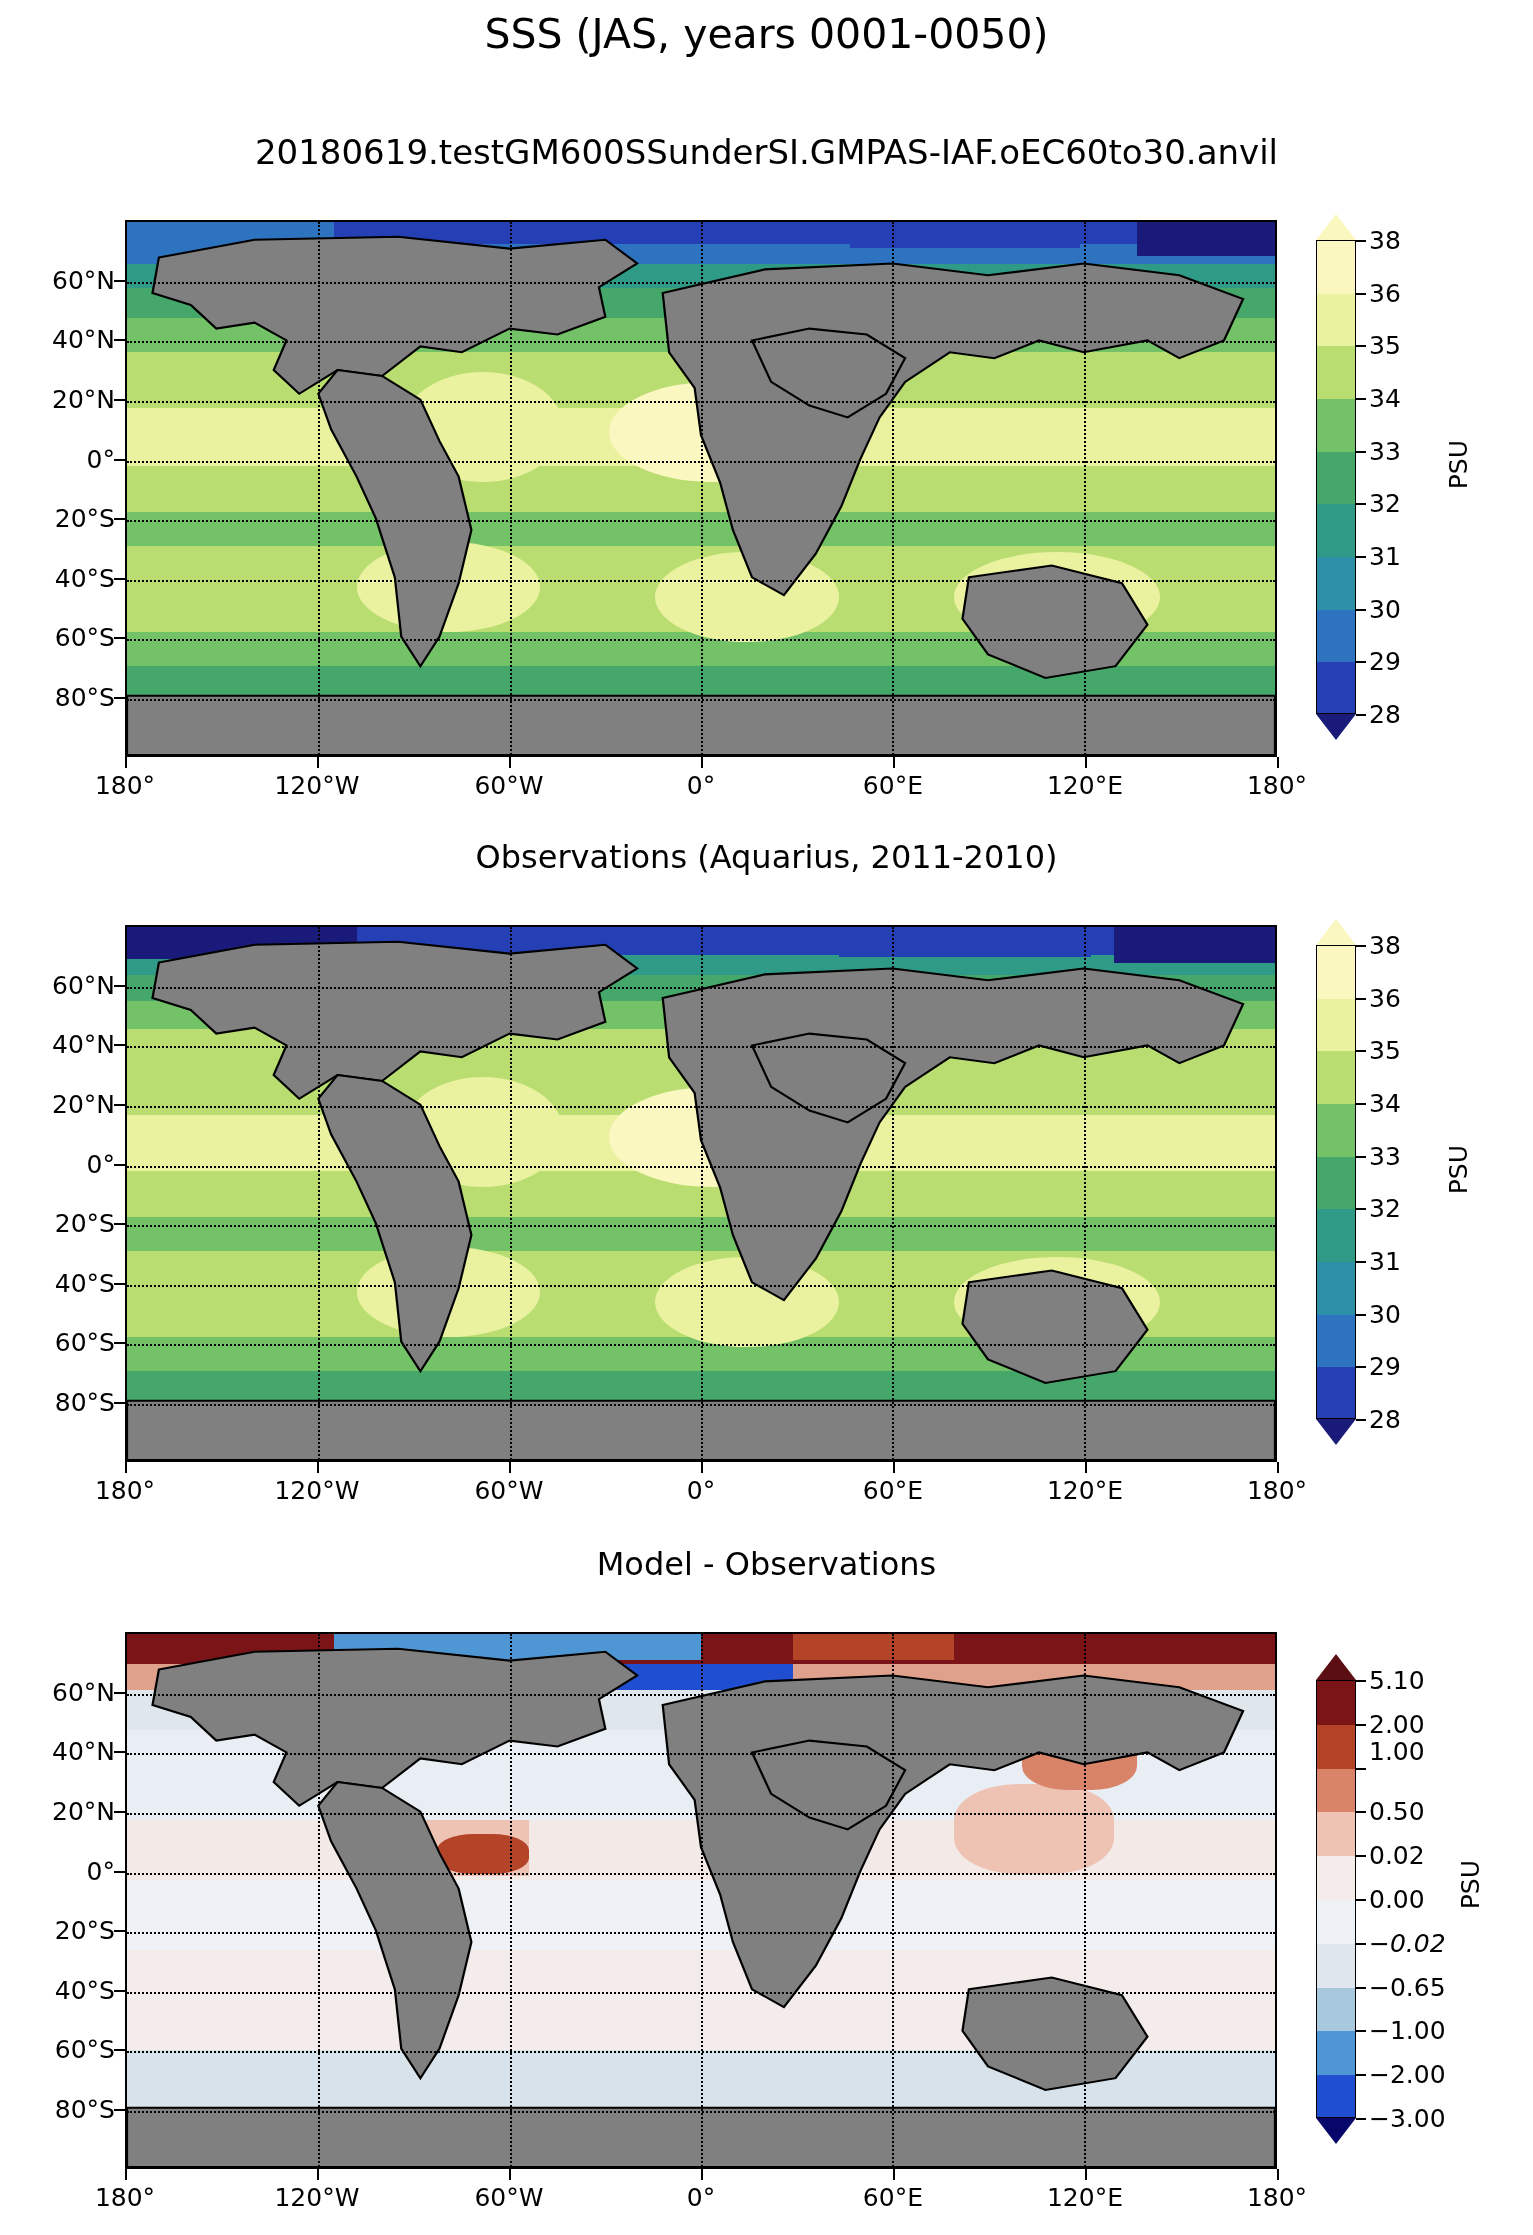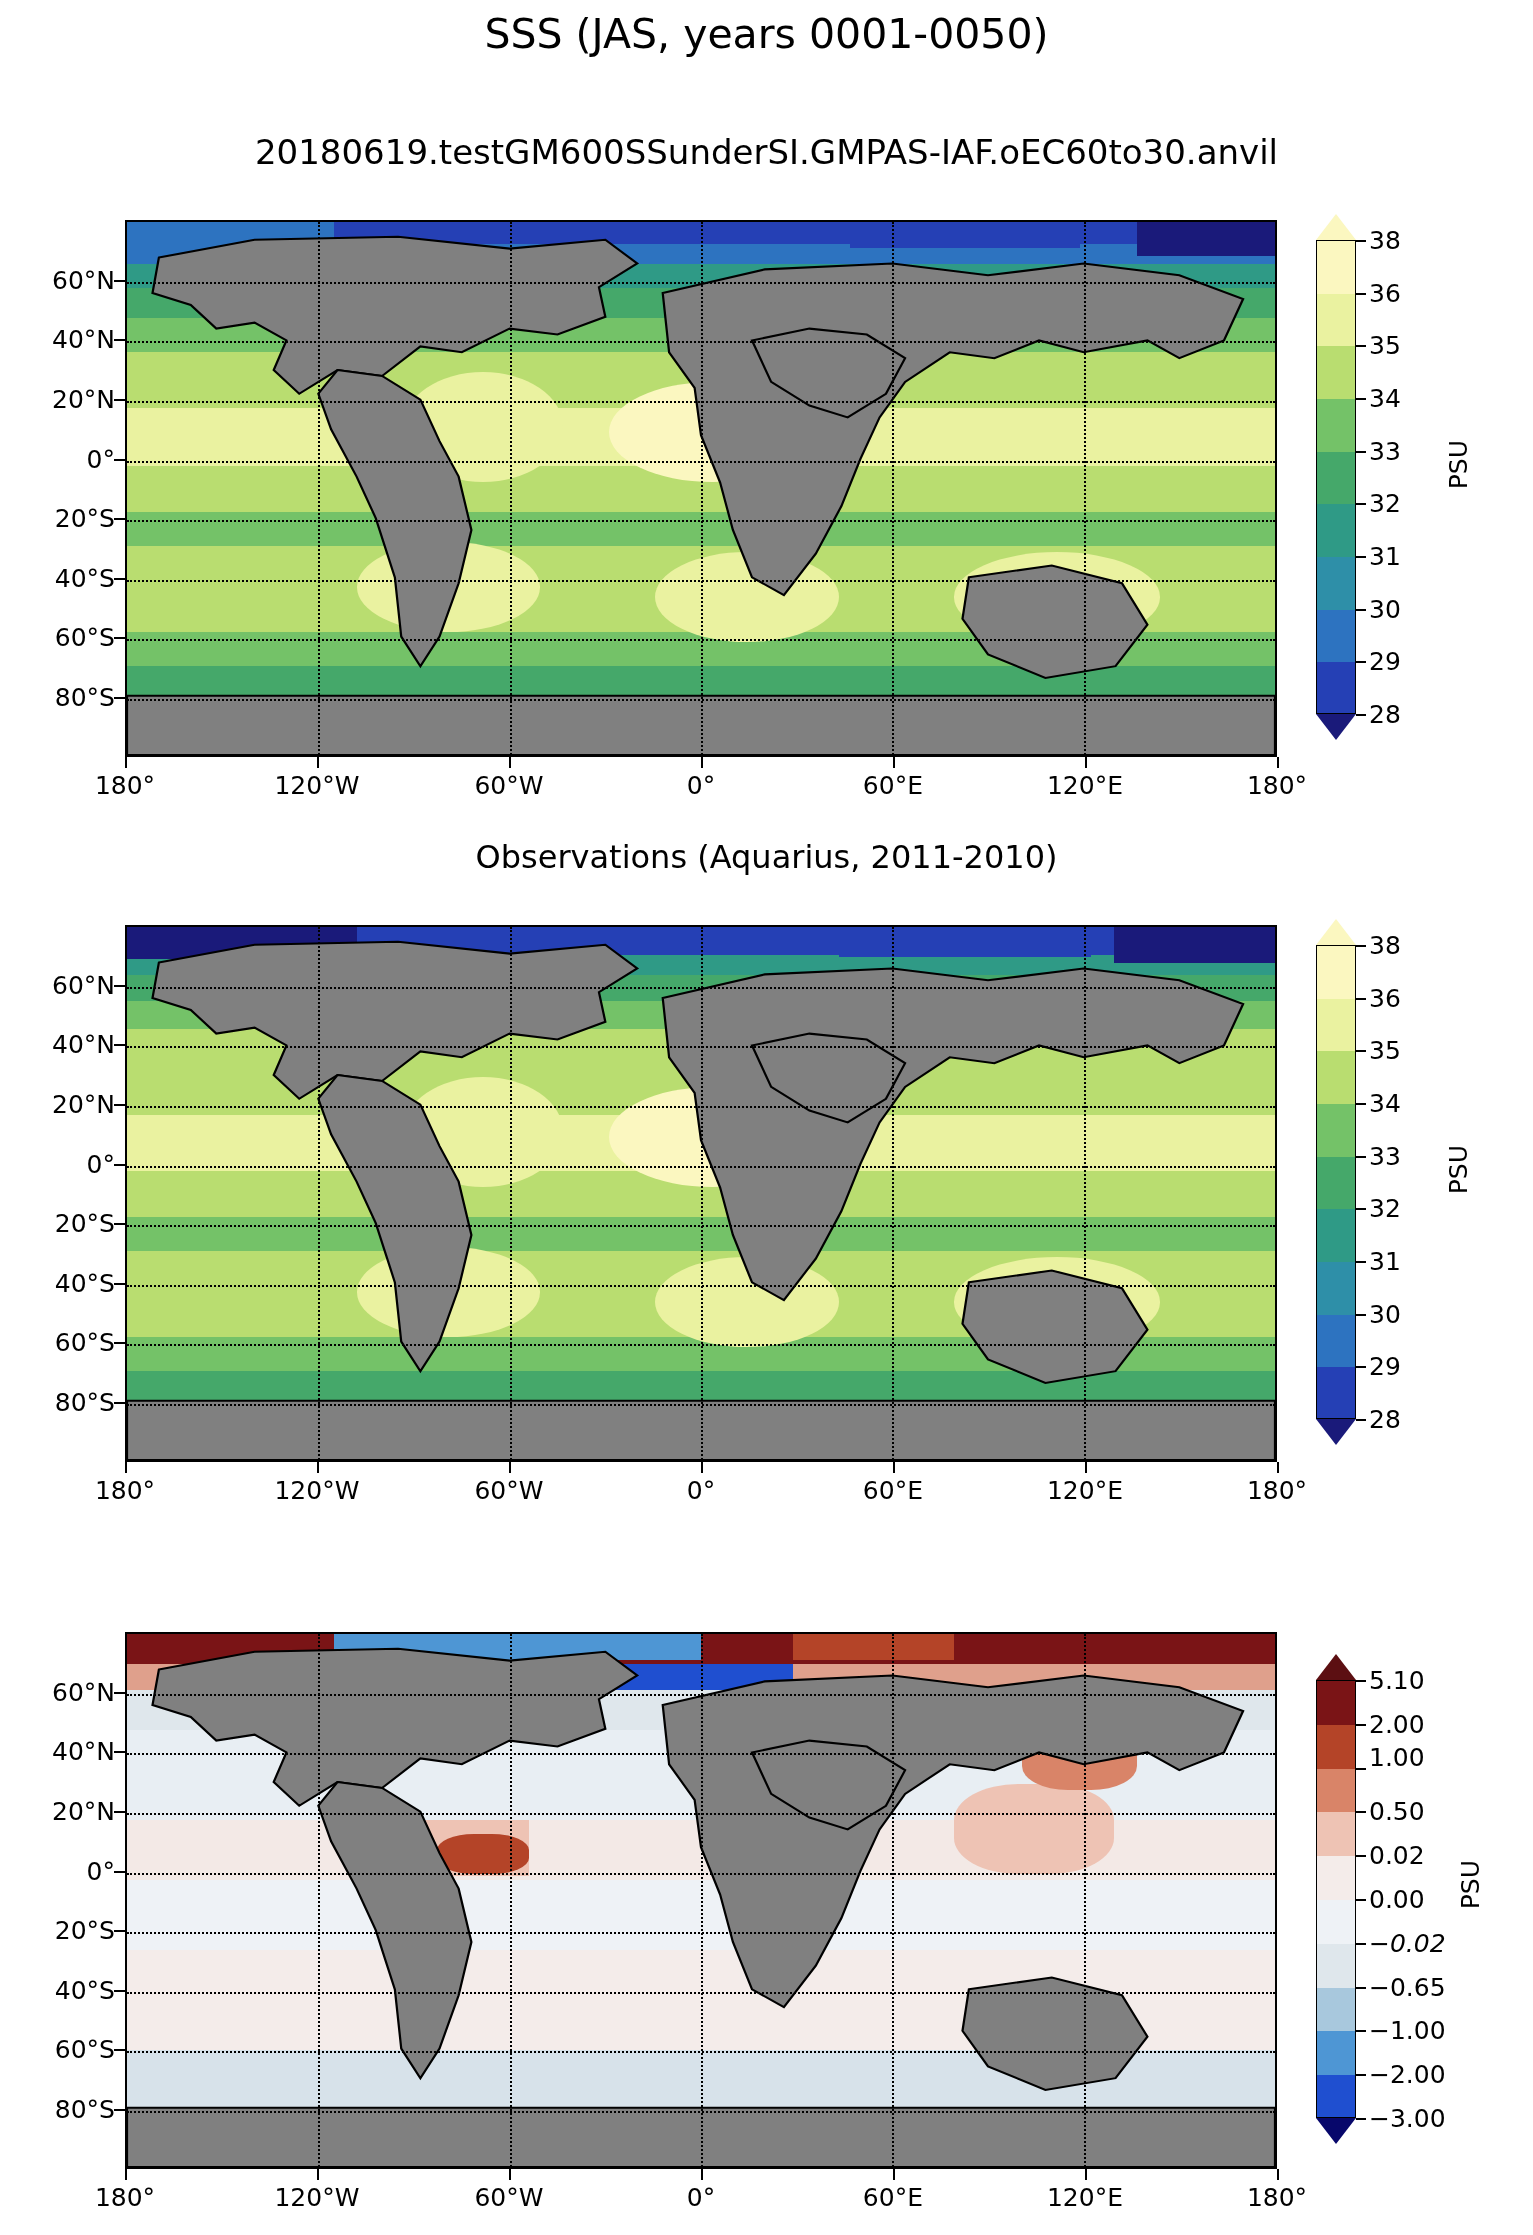--- a/index.html
+++ b/index.html
@@ -327,20 +327,21 @@
       <div class="cbtick" style="top:316.0px;">31</div>
     <div class="cbtickmark" style="top:368.7px;"></div>
       <div class="cbtick" style="top:368.7px;">30</div>
     <div class="cbtickmark" style="top:421.3px;"></div>
       <div class="cbtick" style="top:421.3px;">29</div>
     <div class="cbtickmark" style="top:474px;"></div>
       <div class="cbtick" style="top:474px;">28</div>
     <div class="cblabel" style="left:128px;top:200px;">PSU</div>
   </div>
 
+  <div class="paneltitle" style="top:1545px;">Model - Observations</div>
 
   <div class="panel" style="left:125px;top:1632px;width:1152px;height:537px;">
     <div class="map">
       <div class="mapinner">
         <div class="band" style="top:0px;height:537px;background:#eef2f6;"></div>
         <div class="band" style="top:0px;height:30px;background:#7a1416;"></div>
         <div class="band" style="top:0px;left:18%;width:32%;height:26px;background:#4e96d4;"></div>
         <div class="band" style="top:0px;left:58%;width:14%;height:26px;background:#b44428;"></div>
         <div class="band" style="top:30px;height:26px;background:#d98468;opacity:.75;"></div>
         <div class="band" style="top:30px;left:10%;width:22%;height:26px;background:#4e96d4;"></div>
@@ -435,21 +436,21 @@
       <div class="cbseg" style="top:262.8px;height:43.8px;background:#dfe7ec;"></div>
       <div class="cbseg" style="top:306.6px;height:43.8px;background:#a8c8dd;"></div>
       <div class="cbseg" style="top:350.4px;height:43.8px;background:#4e96d4;"></div>
       <div class="cbseg" style="top:394.2px;height:43.8px;background:#1f4fd0;"></div>
     </div>
     <div class="cbtickmark" style="top:0px;"></div>
       <div class="cbtick" style="top:0px;">5.10</div>
     <div class="cbtickmark" style="top:43.8px;"></div>
       <div class="cbtick" style="top:43.8px;">2.00</div>
     <div class="cbtickmark" style="top:87.6px;"></div>
-      <div class="cbtick" style="top:77px;">1.00</div>
+      <div class="cbtick" style="top:71px;">1.00</div>
     <div class="cbtickmark" style="top:131.4px;"></div>
       <div class="cbtick" style="top:131.4px;">0.50</div>
     <div class="cbtickmark" style="top:175.2px;"></div>
       <div class="cbtick" style="top:175.2px;">0.02</div>
     <div class="cbtickmark" style="top:219.0px;"></div>
       <div class="cbtick" style="top:219.0px;">0.00</div>
     <div class="cbtickmark" style="top:262.8px;"></div>
       <div class="cbtick" style="top:262.8px;font-style:italic;">−0.02</div>
     <div class="cbtickmark" style="top:306.6px;"></div>
       <div class="cbtick" style="top:306.6px;">−0.65</div>

